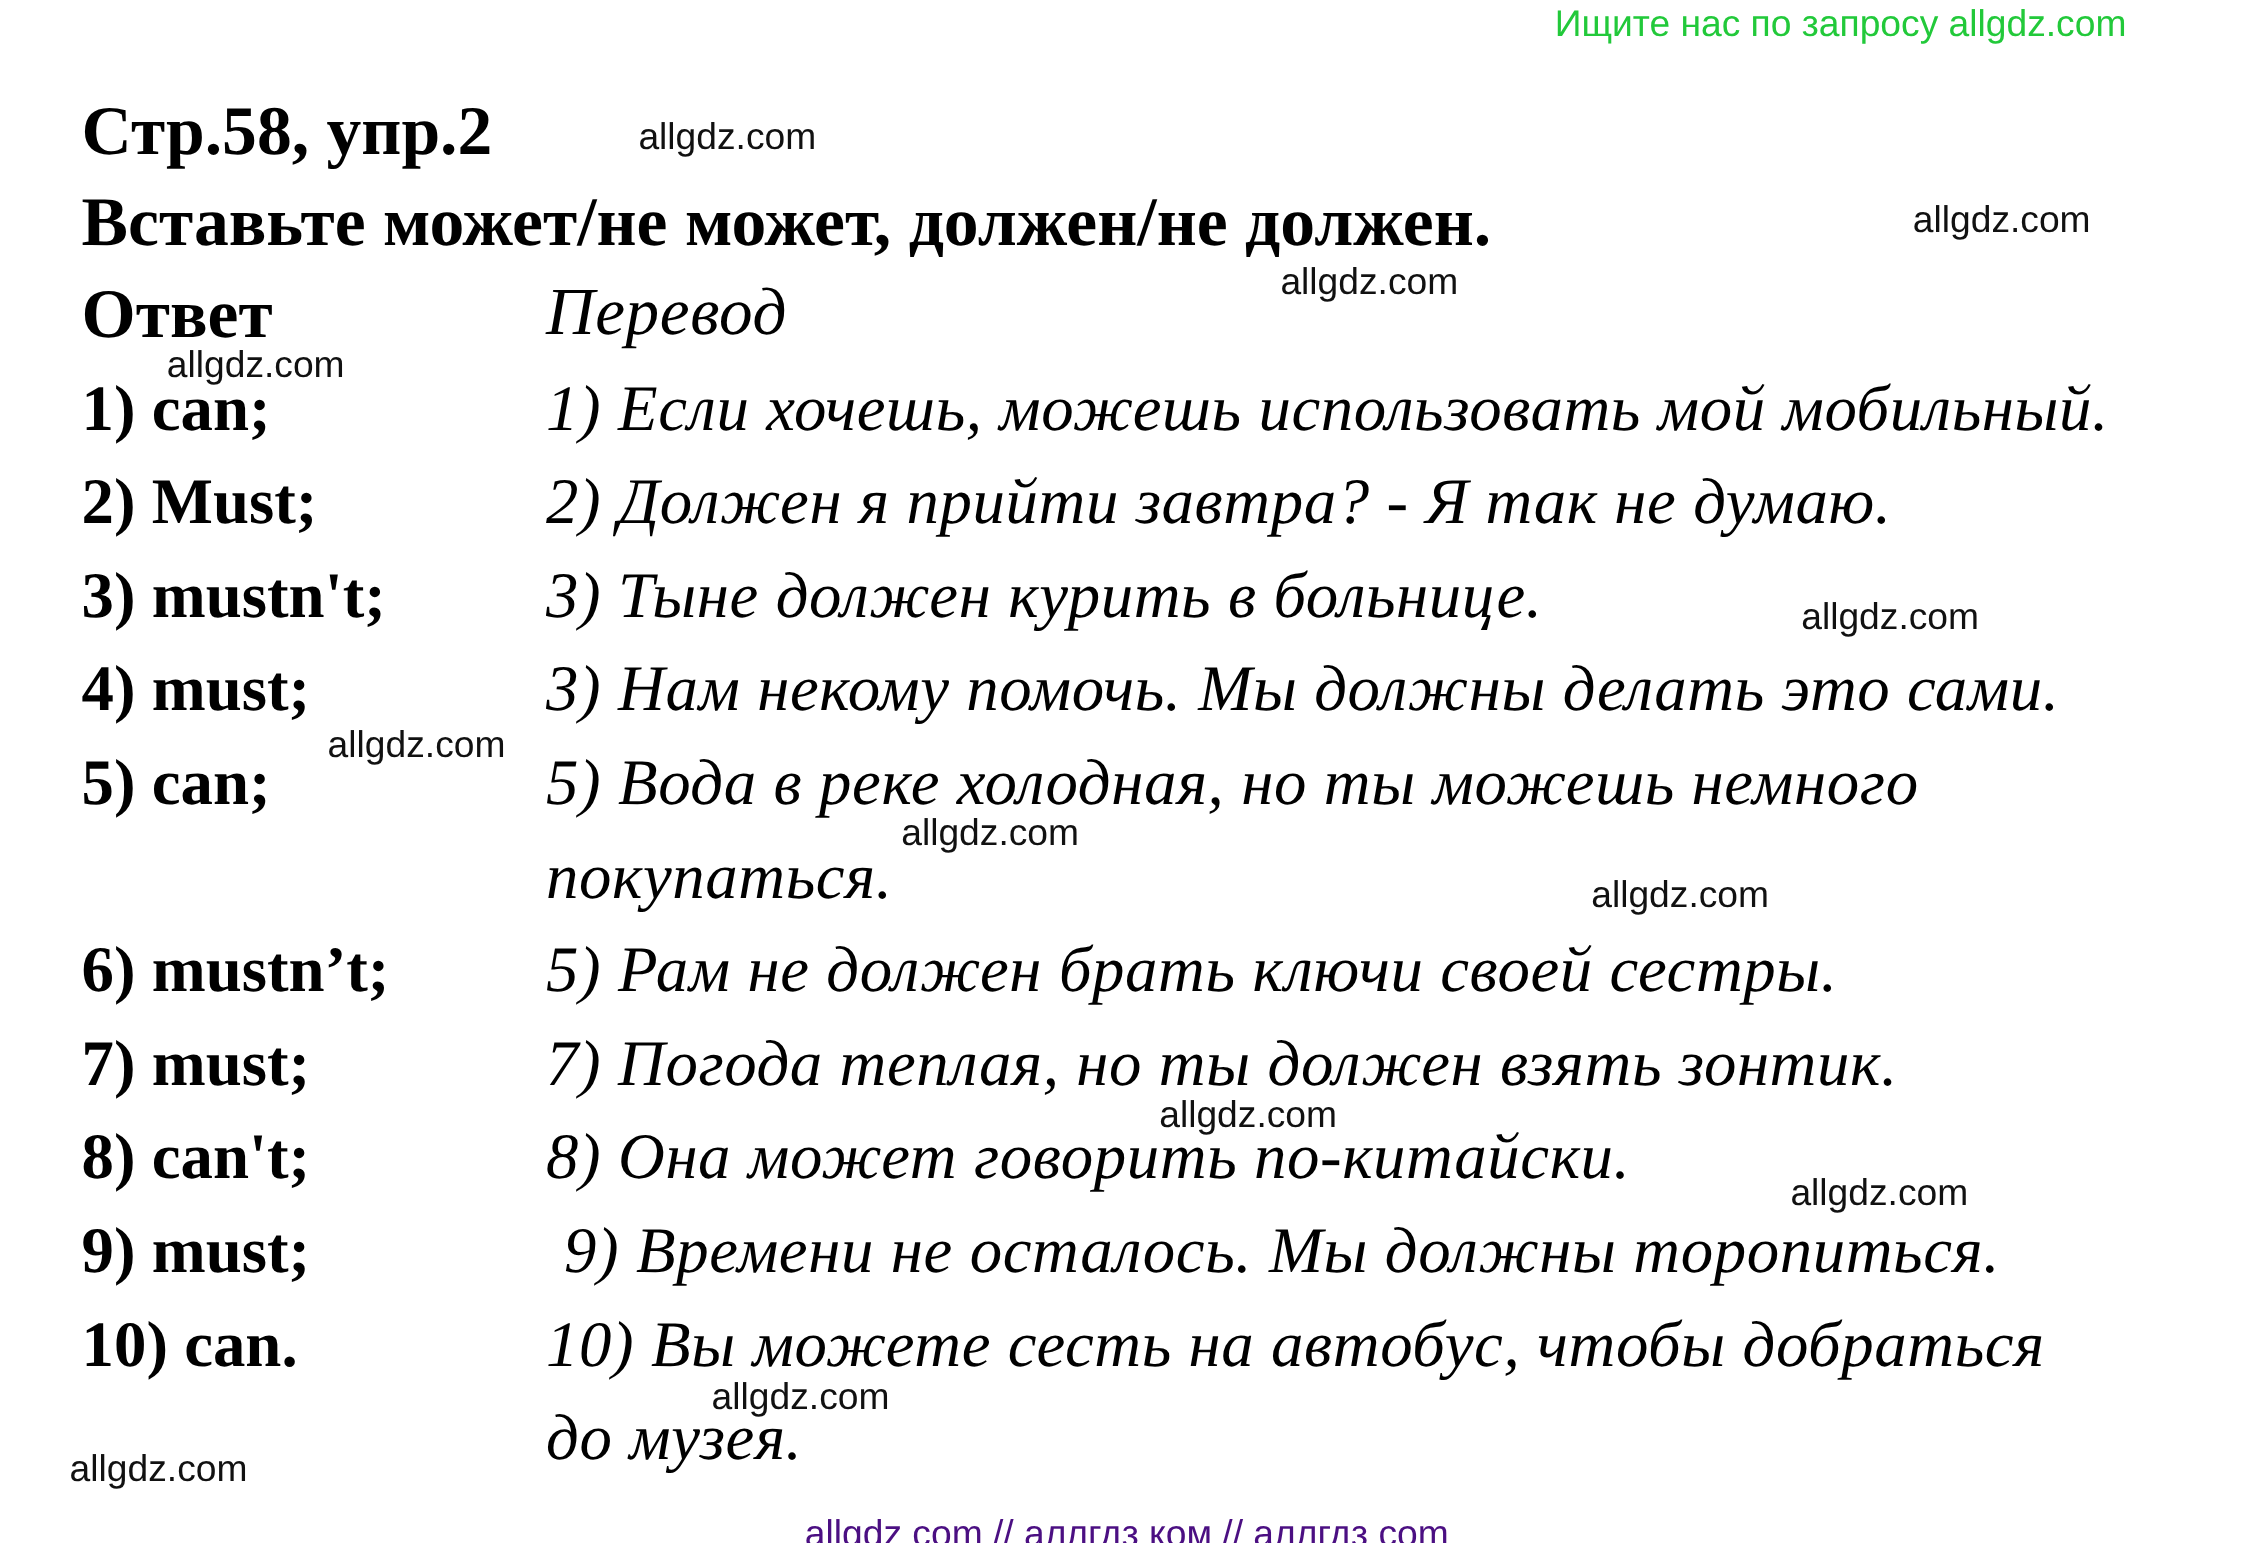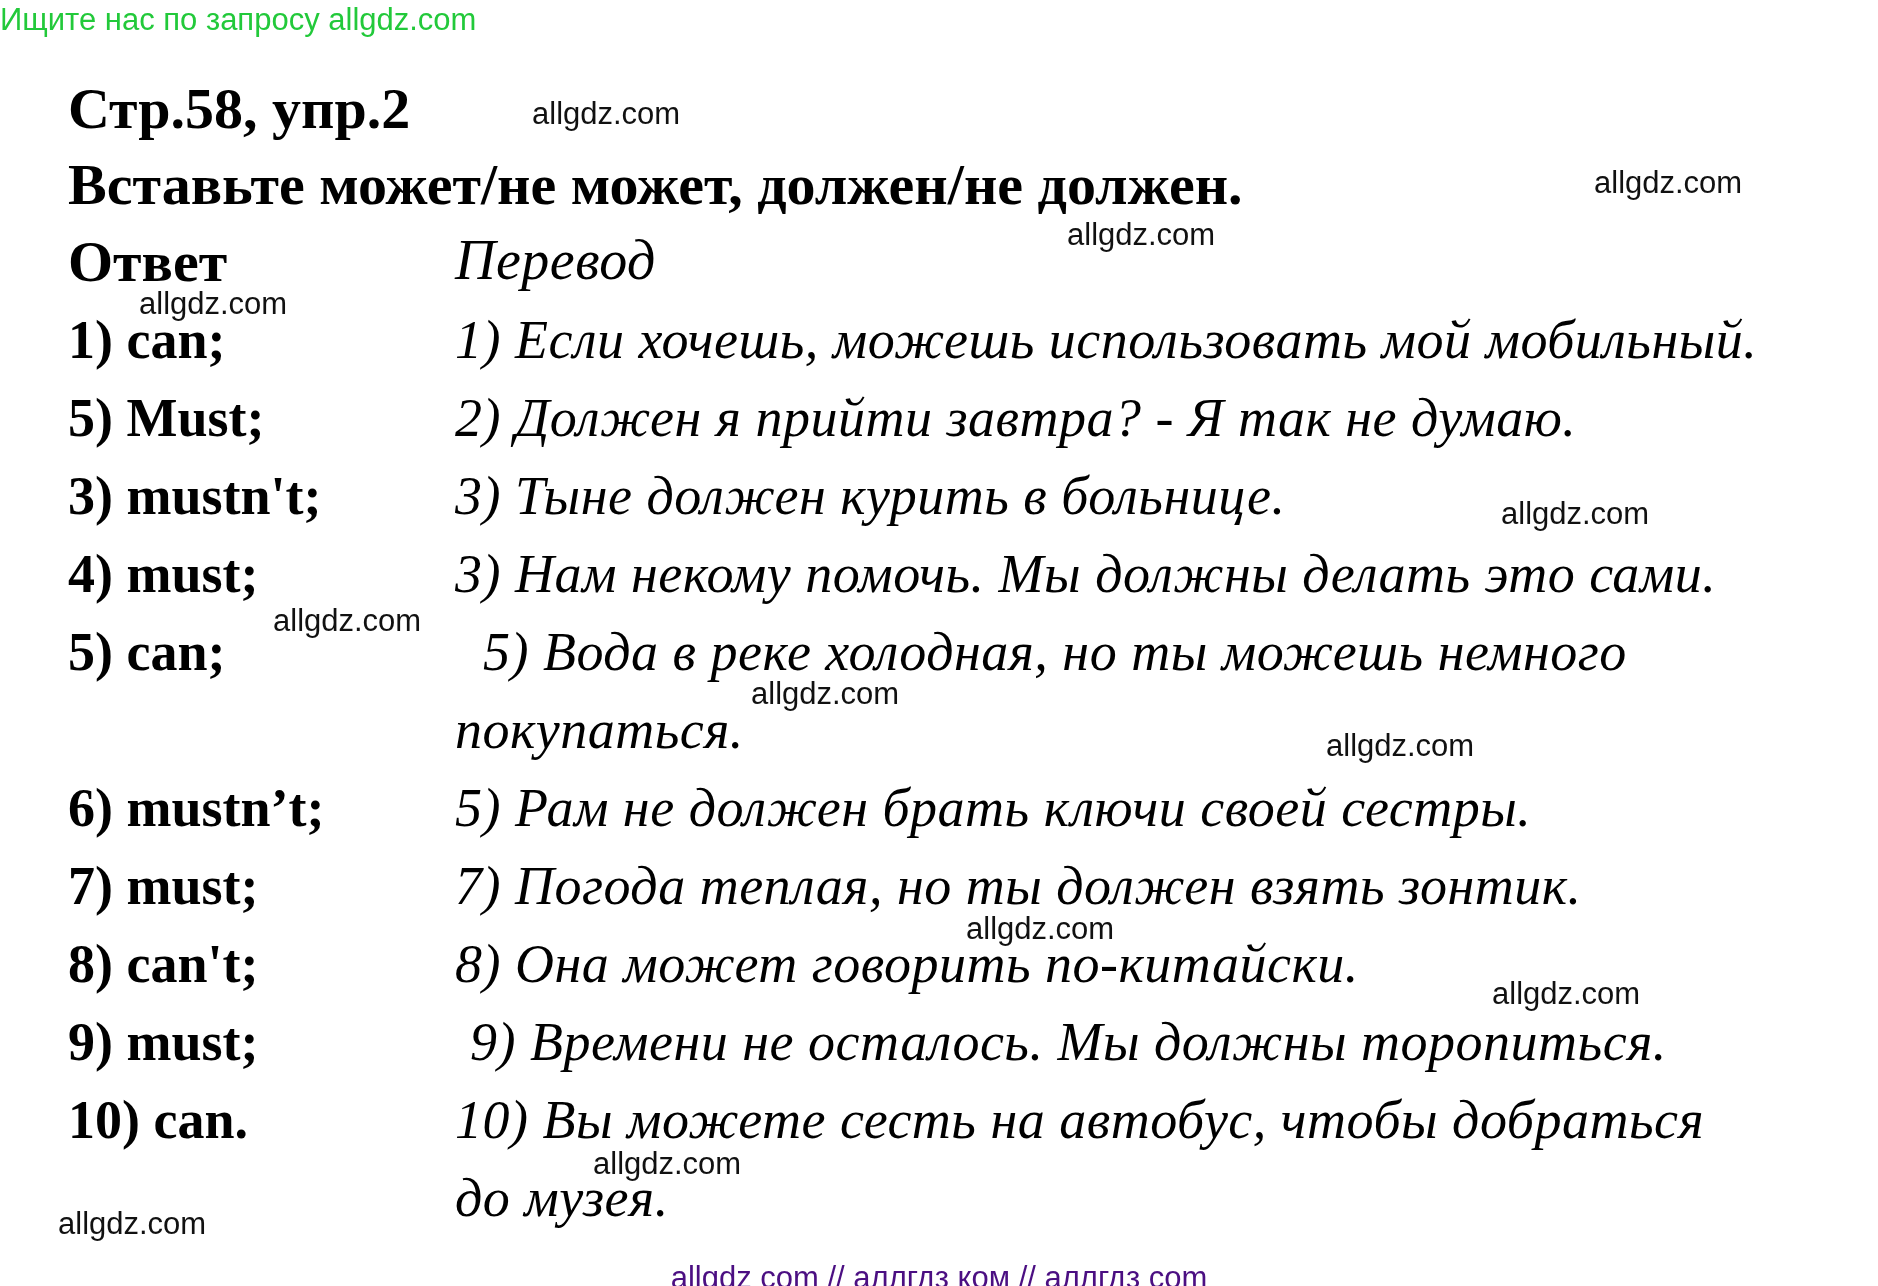--- a/index.html
+++ b/index.html
@@ -1,19 +1,19 @@
 <!DOCTYPE html>
 <html><head>
   <meta charset="utf-8">
   <style>
     html, body { margin: 0; padding: 0; background: #ffffff; }
     body { width: 1878px; height: 1286px; position: relative; overflow: hidden; }
     .abs { position: absolute; white-space: nowrap; }
     .top-banner {
-      left: 0; width: 1772px; top: 2px; text-align: left;
+      left: 0; width: 1772px; top: 2px; text-align: right;
       font-family: "Liberation Sans", sans-serif; font-size: 31px; line-height: 36px;
     }
     .bottom-banner {
       left: 0; width: 1878px; top: 1260px; text-align: center;
       font-family: "Liberation Sans", sans-serif; font-size: 31px; line-height: 36px;
     }
     .title {
       font-family: "Liberation Serif", serif; font-weight: bold; font-size: 58px;
       line-height: 58px; color: #000;
     }
@@ -35,31 +35,31 @@
 <div class="abs top-banner" style="color:#22c93a">Ищите нас по запросу allgdz.com</div>
 
 <div class="abs title" style="left:68px; top:80px;">Стр.58, упр.2</div>
 <div class="abs title" style="left:68px; top:156px;">Вставьте может/не может, должен/не должен.</div>
 <div class="abs title" style="left:68px; top:233px;">Ответ</div>
 <div class="abs translation" style="left:455px; top:230px; font-size:56px;">Перевод</div>
 
 <div class="abs answer" style="left:68px; top:310px;">1) can;</div>
 <div class="abs translation" style="left:455px; top:310px;">1) Если хочешь, можешь использовать мой мобильный.</div>
 
-<div class="abs answer" style="left:68px; top:388px;">5) Must;</div>
+<div class="abs answer" style="left:68px; top:388px;">2) Must;</div>
 <div class="abs translation" style="left:455px; top:388px;">2) Должен я прийти завтра? - Я так не думаю.</div>
 
 <div class="abs answer" style="left:68px; top:466px;">3) mustn't;</div>
 <div class="abs translation" style="left:455px; top:466px;">3) Тыне должен курить в больнице.</div>
 
 <div class="abs answer" style="left:68px; top:544px;">4) must;</div>
 <div class="abs translation" style="left:455px; top:544px;">3) Нам некому помочь. Мы должны делать это сами.</div>
 
 <div class="abs answer" style="left:68px; top:622px;">5) can;</div>
-<div class="abs translation" style="left:455px; top:622px;margin-left:28px;">5) Вода в реке холодная, но ты можешь немного</div>
+<div class="abs translation" style="left:455px; top:622px;">5) Вода в реке холодная, но ты можешь немного</div>
 <div class="abs translation" style="left:455px; top:700px;">покупаться.</div>
 
 <div class="abs answer" style="left:68px; top:778px;">6) mustn’t;</div>
 <div class="abs translation" style="left:455px; top:778px;">5) Рам не должен брать ключи своей сестры.</div>
 
 <div class="abs answer" style="left:68px; top:856px;">7) must;</div>
 <div class="abs translation" style="left:455px; top:856px;">7) Погода теплая, но ты должен взять зонтик.</div>
 
 <div class="abs answer" style="left:68px; top:934px;">8) can't;</div>
 <div class="abs translation" style="left:455px; top:934px;">8) Она может говорить по-китайски.</div>

